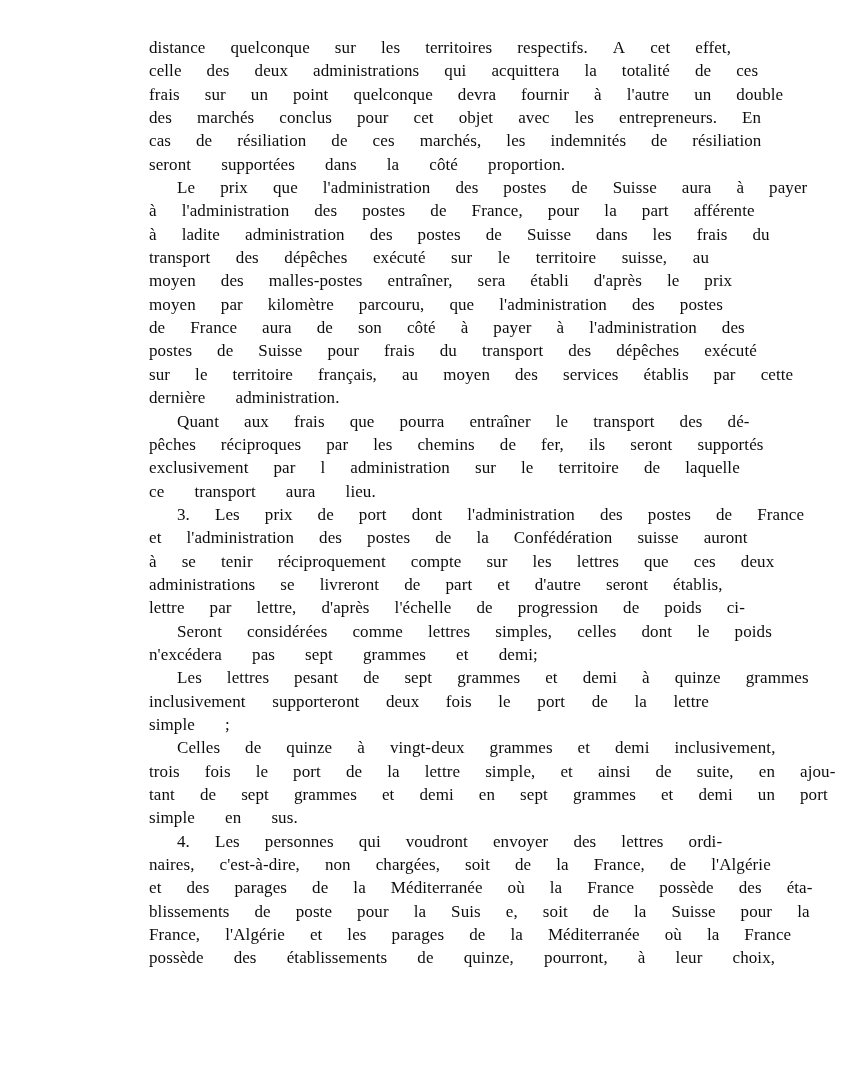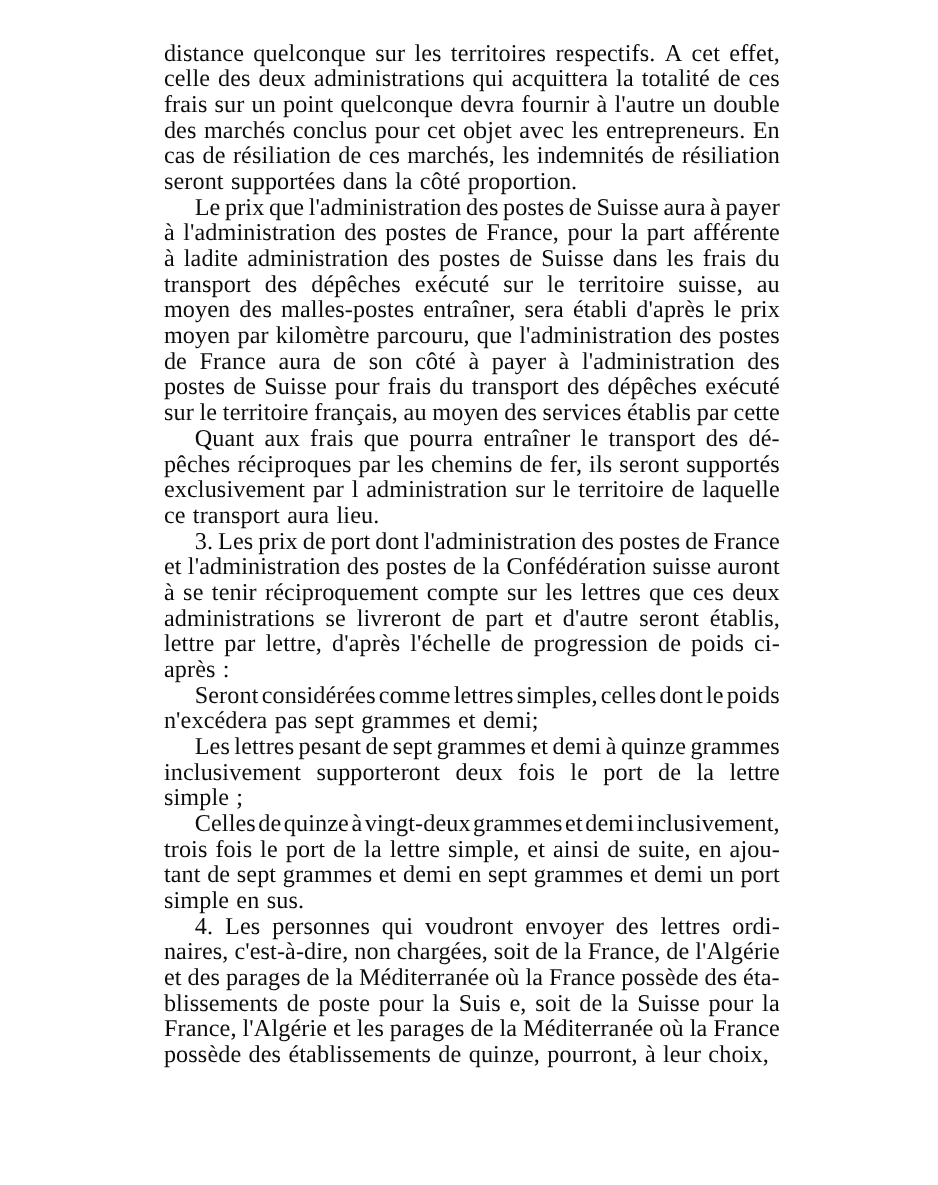--- a/index.html
+++ b/index.html
@@ -25,25 +25,26 @@
     width: 560px;
   }
   
   .para {
     margin: 0;
     padding: 0;
   }
   .line {
     display: flex;
     width: 100%;
-    font-size: 22px;
+    font-size: 17px;
     line-height: 23.35px;
     height: 23.35px;
     white-space: pre;
     letter-spacing: 0.1px;
+    gap: 25px;
   }
   
   .line.justify {
     justify-content: space-between;
   }
   
   .line.last {
     justify-content: flex-start;
   }
   .line.last .w + .w {
@@ -78,34 +79,34 @@
       <div class="para">
         <div class="line justify indent"><span class="w">Le</span><span class="w">prix</span><span class="w">que</span><span class="w">l'administration</span><span class="w">des</span><span class="w">postes</span><span class="w">de</span><span class="w">Suisse</span><span class="w">aura</span><span class="w">à</span><span class="w">payer</span></div>
         <div class="line justify"><span class="w">à</span><span class="w">l'administration</span><span class="w">des</span><span class="w">postes</span><span class="w">de</span><span class="w">France,</span><span class="w">pour</span><span class="w">la</span><span class="w">part</span><span class="w">afférente</span></div>
         <div class="line justify"><span class="w">à</span><span class="w">ladite</span><span class="w">administration</span><span class="w">des</span><span class="w">postes</span><span class="w">de</span><span class="w">Suisse</span><span class="w">dans</span><span class="w">les</span><span class="w">frais</span><span class="w">du</span></div>
         <div class="line justify"><span class="w">transport</span><span class="w">des</span><span class="w">dépêches</span><span class="w">exécuté</span><span class="w">sur</span><span class="w">le</span><span class="w">territoire</span><span class="w">suisse,</span><span class="w">au</span></div>
         <div class="line justify"><span class="w">moyen</span><span class="w">des</span><span class="w">malles-postes</span><span class="w">entraîner,</span><span class="w">sera</span><span class="w">établi</span><span class="w">d'après</span><span class="w">le</span><span class="w">prix</span></div>
         <div class="line justify"><span class="w">moyen</span><span class="w">par</span><span class="w">kilomètre</span><span class="w">parcouru,</span><span class="w">que</span><span class="w">l'administration</span><span class="w">des</span><span class="w">postes</span></div>
         <div class="line justify"><span class="w">de</span><span class="w">France</span><span class="w">aura</span><span class="w">de</span><span class="w">son</span><span class="w">côté</span><span class="w">à</span><span class="w">payer</span><span class="w">à</span><span class="w">l'administration</span><span class="w">des</span></div>
         <div class="line justify"><span class="w">postes</span><span class="w">de</span><span class="w">Suisse</span><span class="w">pour</span><span class="w">frais</span><span class="w">du</span><span class="w">transport</span><span class="w">des</span><span class="w">dépêches</span><span class="w">exécuté</span></div>
         <div class="line justify"><span class="w">sur</span><span class="w">le</span><span class="w">territoire</span><span class="w">français,</span><span class="w">au</span><span class="w">moyen</span><span class="w">des</span><span class="w">services</span><span class="w">établis</span><span class="w">par</span><span class="w">cette</span></div>
+        <div class="line last"><span class="w">dernière</span><span class="w">administration.</span></div>
       </div>
       <div class="para">
         <div class="line justify indent"><span class="w">Quant</span><span class="w">aux</span><span class="w">frais</span><span class="w">que</span><span class="w">pourra</span><span class="w">entraîner</span><span class="w">le</span><span class="w">transport</span><span class="w">des</span><span class="w">dé-</span></div>
         <div class="line justify"><span class="w">pêches</span><span class="w">réciproques</span><span class="w">par</span><span class="w">les</span><span class="w">chemins</span><span class="w">de</span><span class="w">fer,</span><span class="w">ils</span><span class="w">seront</span><span class="w">supportés</span></div>
         <div class="line justify"><span class="w">exclusivement</span><span class="w">par</span><span class="w">l</span><span class="w">administration</span><span class="w">sur</span><span class="w">le</span><span class="w">territoire</span><span class="w">de</span><span class="w">laquelle</span></div>
         <div class="line last"><span class="w">ce</span><span class="w">transport</span><span class="w">aura</span><span class="w">lieu.</span></div>
       </div>
       <div class="para">
         <div class="line justify indent"><span class="w">3.</span><span class="w">Les</span><span class="w">prix</span><span class="w">de</span><span class="w">port</span><span class="w">dont</span><span class="w">l'administration</span><span class="w">des</span><span class="w">postes</span><span class="w">de</span><span class="w">France</span></div>
         <div class="line justify"><span class="w">et</span><span class="w">l'administration</span><span class="w">des</span><span class="w">postes</span><span class="w">de</span><span class="w">la</span><span class="w">Confédération</span><span class="w">suisse</span><span class="w">auront</span></div>
         <div class="line justify"><span class="w">à</span><span class="w">se</span><span class="w">tenir</span><span class="w">réciproquement</span><span class="w">compte</span><span class="w">sur</span><span class="w">les</span><span class="w">lettres</span><span class="w">que</span><span class="w">ces</span><span class="w">deux</span></div>
         <div class="line justify"><span class="w">administrations</span><span class="w">se</span><span class="w">livreront</span><span class="w">de</span><span class="w">part</span><span class="w">et</span><span class="w">d'autre</span><span class="w">seront</span><span class="w">établis,</span></div>
         <div class="line justify"><span class="w">lettre</span><span class="w">par</span><span class="w">lettre,</span><span class="w">d'après</span><span class="w">l'échelle</span><span class="w">de</span><span class="w">progression</span><span class="w">de</span><span class="w">poids</span><span class="w">ci-</span></div>
-        <div class="line last"><span class="w">après</span><span class="w">:</span></div>
       </div>
       <div class="para">
         <div class="line justify indent"><span class="w">Seront</span><span class="w">considérées</span><span class="w">comme</span><span class="w">lettres</span><span class="w">simples,</span><span class="w">celles</span><span class="w">dont</span><span class="w">le</span><span class="w">poids</span></div>
         <div class="line last"><span class="w">n'excédera</span><span class="w">pas</span><span class="w">sept</span><span class="w">grammes</span><span class="w">et</span><span class="w">demi;</span></div>
       </div>
       <div class="para">
         <div class="line justify indent"><span class="w">Les</span><span class="w">lettres</span><span class="w">pesant</span><span class="w">de</span><span class="w">sept</span><span class="w">grammes</span><span class="w">et</span><span class="w">demi</span><span class="w">à</span><span class="w">quinze</span><span class="w">grammes</span></div>
         <div class="line justify"><span class="w">inclusivement</span><span class="w">supporteront</span><span class="w">deux</span><span class="w">fois</span><span class="w">le</span><span class="w">port</span><span class="w">de</span><span class="w">la</span><span class="w">lettre</span></div>
         <div class="line last"><span class="w">simple</span><span class="w">;</span></div>
       </div>

